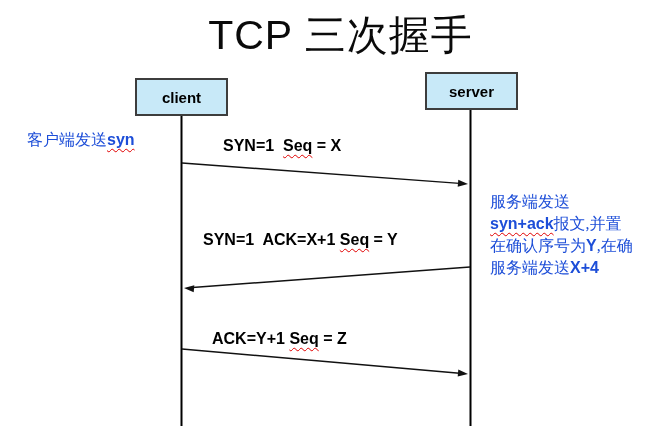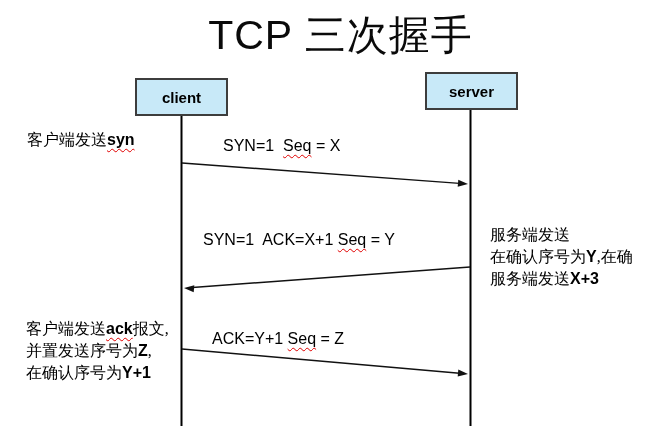--- a/index.html
+++ b/index.html
@@ -39,37 +39,37 @@
     display: flex;
     align-items: center;
     justify-content: center;
     font-size: 15px;
     font-weight: 700;
     color: #000000;
   }
   .msg-label {
     position: absolute;
     font-size: 16px;
-    font-weight: 400;
+    font-weight: 700;
     white-space: pre;
     color: #000000;
   }
   .wavy {
     text-decoration-line: underline;
     text-decoration-style: wavy;
     text-decoration-color: #e00000;
     text-decoration-thickness: 1px;
     text-underline-offset: 3px;
   }
   .ann {
     position: absolute;
     font-family: "Liberation Serif", "DejaVu Serif", serif;
     font-size: 16px;
     line-height: 22px;
-    color: #000000;
+    color: #1d4ed8;
   }
   .ann .line { white-space: nowrap; }
   .ann .em {
     font-family: "Liberation Sans", "DejaVu Sans", sans-serif;
     font-weight: 700;
   }
 </style>
 </head>
 <body>
 
@@ -102,25 +102,21 @@
   <div class="msg-label" style="left:223px; top:137px;"><span>SYN=1  </span><span class="wavy">Seq</span><span> = X</span></div>
 
   <div class="msg-label" style="left:203px; top:231px;"><span>SYN=1  ACK=X+1 </span><span class="wavy">Seq</span><span> = Y</span></div>
 
   <div class="msg-label" style="left:212px; top:330px;"><span>ACK=Y+1 </span><span class="wavy">Seq</span><span> = Z</span></div>
 
   <div class="ann" style="left:27px; top:129px;">
     <div class="line"><span>客户端发送</span><span class="em wavy">syn</span></div>
   </div>
 
-  <div class="ann" style="left:490px; top:224px;">
+  <div class="ann" style="left:490px; top:191px;">
     <div class="line"><span>服务端发送</span></div>
+    <div class="line"><span class="em wavy">syn+ack</span><span>报文,并置</span></div>
     <div class="line"><span>在确认序号为</span><span class="em">Y</span><span>,在确</span></div>
-    <div class="line"><span>服务端发送</span><span class="em">X+3</span></div>
+    <div class="line"><span>服务端发送</span><span class="em">X+4</span></div>
   </div>
 
-  <div class="ann" style="left:26px; top:318px;">
-    <div class="line"><span>客户端发送</span><span class="em wavy">ack</span><span>报文,</span></div>
-    <div class="line"><span>并置发送序号为</span><span class="em">Z</span><span>,</span></div>
-    <div class="line"><span>在确认序号为</span><span class="em">Y+1</span></div>
-  </div>
 
 </div>
 
 </body></html>

